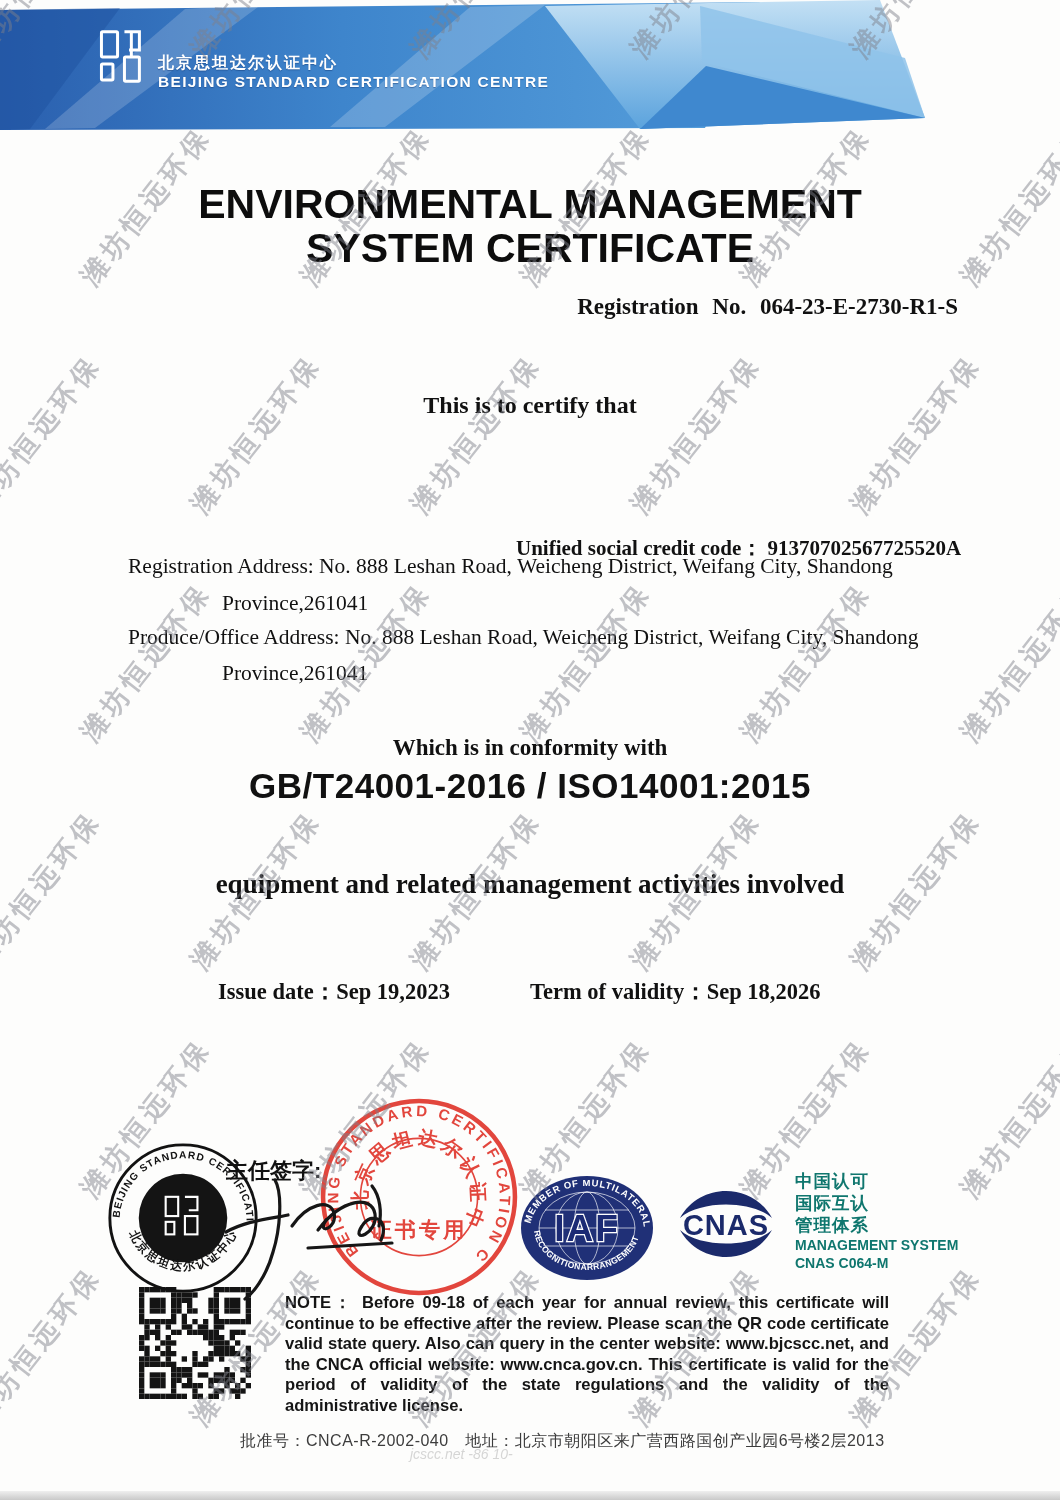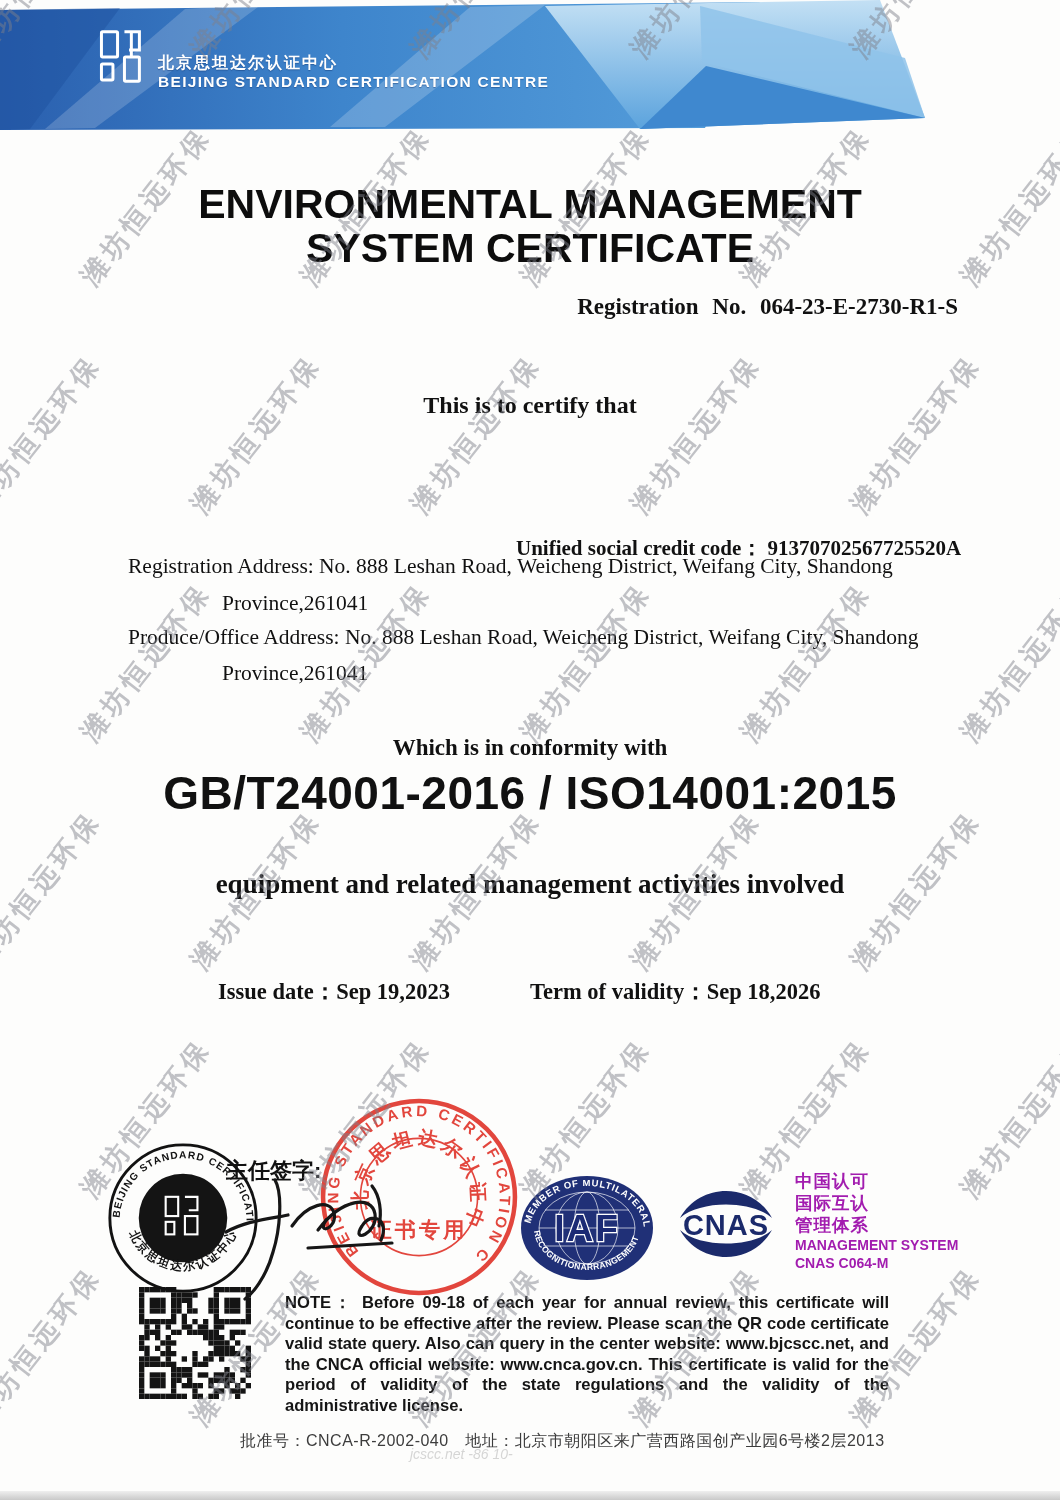--- a/index.html
+++ b/index.html
@@ -15,33 +15,33 @@
   
   .sans{font-family:"Liberation Sans","DejaVu Sans",sans-serif;}
   .center{width:1060px;text-align:center;}
   .title{top:182px;font-weight:700;font-size:41px;line-height:44px;letter-spacing:0;color:#0d0d0d;z-index:2;}
   .regno{top:294px;left:0;width:958px;text-align:right;font-weight:700;font-size:23px;word-spacing:8px;z-index:2;}
   .certify{top:392px;font-weight:700;font-size:24px;z-index:2;}
   .company{top:430px;font-weight:700;font-size:33px;line-height:41px;z-index:2;}
   .credit{top:514px;left:516px;font-weight:700;font-size:21px;z-index:2;margin-top:20px;}
   .addr{font-size:21.5px;z-index:2;}
   .conf-intro{top:735px;font-weight:700;font-size:23px;z-index:2;}
-  .standard{top:766px;font-weight:700;font-size:46px;letter-spacing:.5px;z-index:2;}
+  .standard{top:766px;font-weight:700;font-size:35px;letter-spacing:.5px;z-index:2;}
   .scope-title{top:820px;font-weight:700;font-size:23px;z-index:2;}
   .scope{top:864px;font-weight:700;font-size:27px;line-height:41px;z-index:2;}
   .dates{top:976px;font-weight:700;font-size:22.5px;z-index:2;}
   .note{left:285px;top:1293px;width:604px;font-weight:700;font-size:16.6px;line-height:20.5px;
         text-align:justify;color:#151515;z-index:2;}
   .approval{left:240px;top:1431px;font-size:16px;color:#3c3c3c;letter-spacing:.5px;z-index:2;
             font-family:"Liberation Sans","DejaVu Sans",sans-serif;}
   .faint-line{left:410px;top:1446px;font-size:14px;color:#9a9a9a;opacity:.4;z-index:2;
             font-family:"Liberation Sans","DejaVu Sans",sans-serif;font-style:italic;}
   .director{left:226px;top:1156px;font-size:22px;font-weight:700;z-index:3;
             font-family:"Liberation Sans","DejaVu Sans",sans-serif;}
-  .accr{left:795px;top:1170px;z-index:2;color:#a21caf;font-family:"Liberation Sans","DejaVu Sans",sans-serif;}
+  .accr{left:795px;top:1170px;z-index:2;color:#0f766e;font-family:"Liberation Sans","DejaVu Sans",sans-serif;}
   .accr .cn{font-size:17.5px;font-weight:700;line-height:22px;letter-spacing:1px;}
   .accr .en{font-size:14px;font-weight:700;line-height:18px;}
   
   .wm{position:absolute;z-index:5;pointer-events:none;white-space:nowrap;
       font-size:27px;font-weight:600;letter-spacing:5px;color:rgba(125,127,138,.48);
       transform:rotate(-52deg);font-family:"Liberation Sans","DejaVu Sans",sans-serif;}
   .qr{left:139px;top:1287px;z-index:2;}
   .strip{left:0;top:1491px;width:1060px;height:9px;background:linear-gradient(#efefef,#c9c9c9);z-index:6;}
   .seal{z-index:3;}
 </style>

